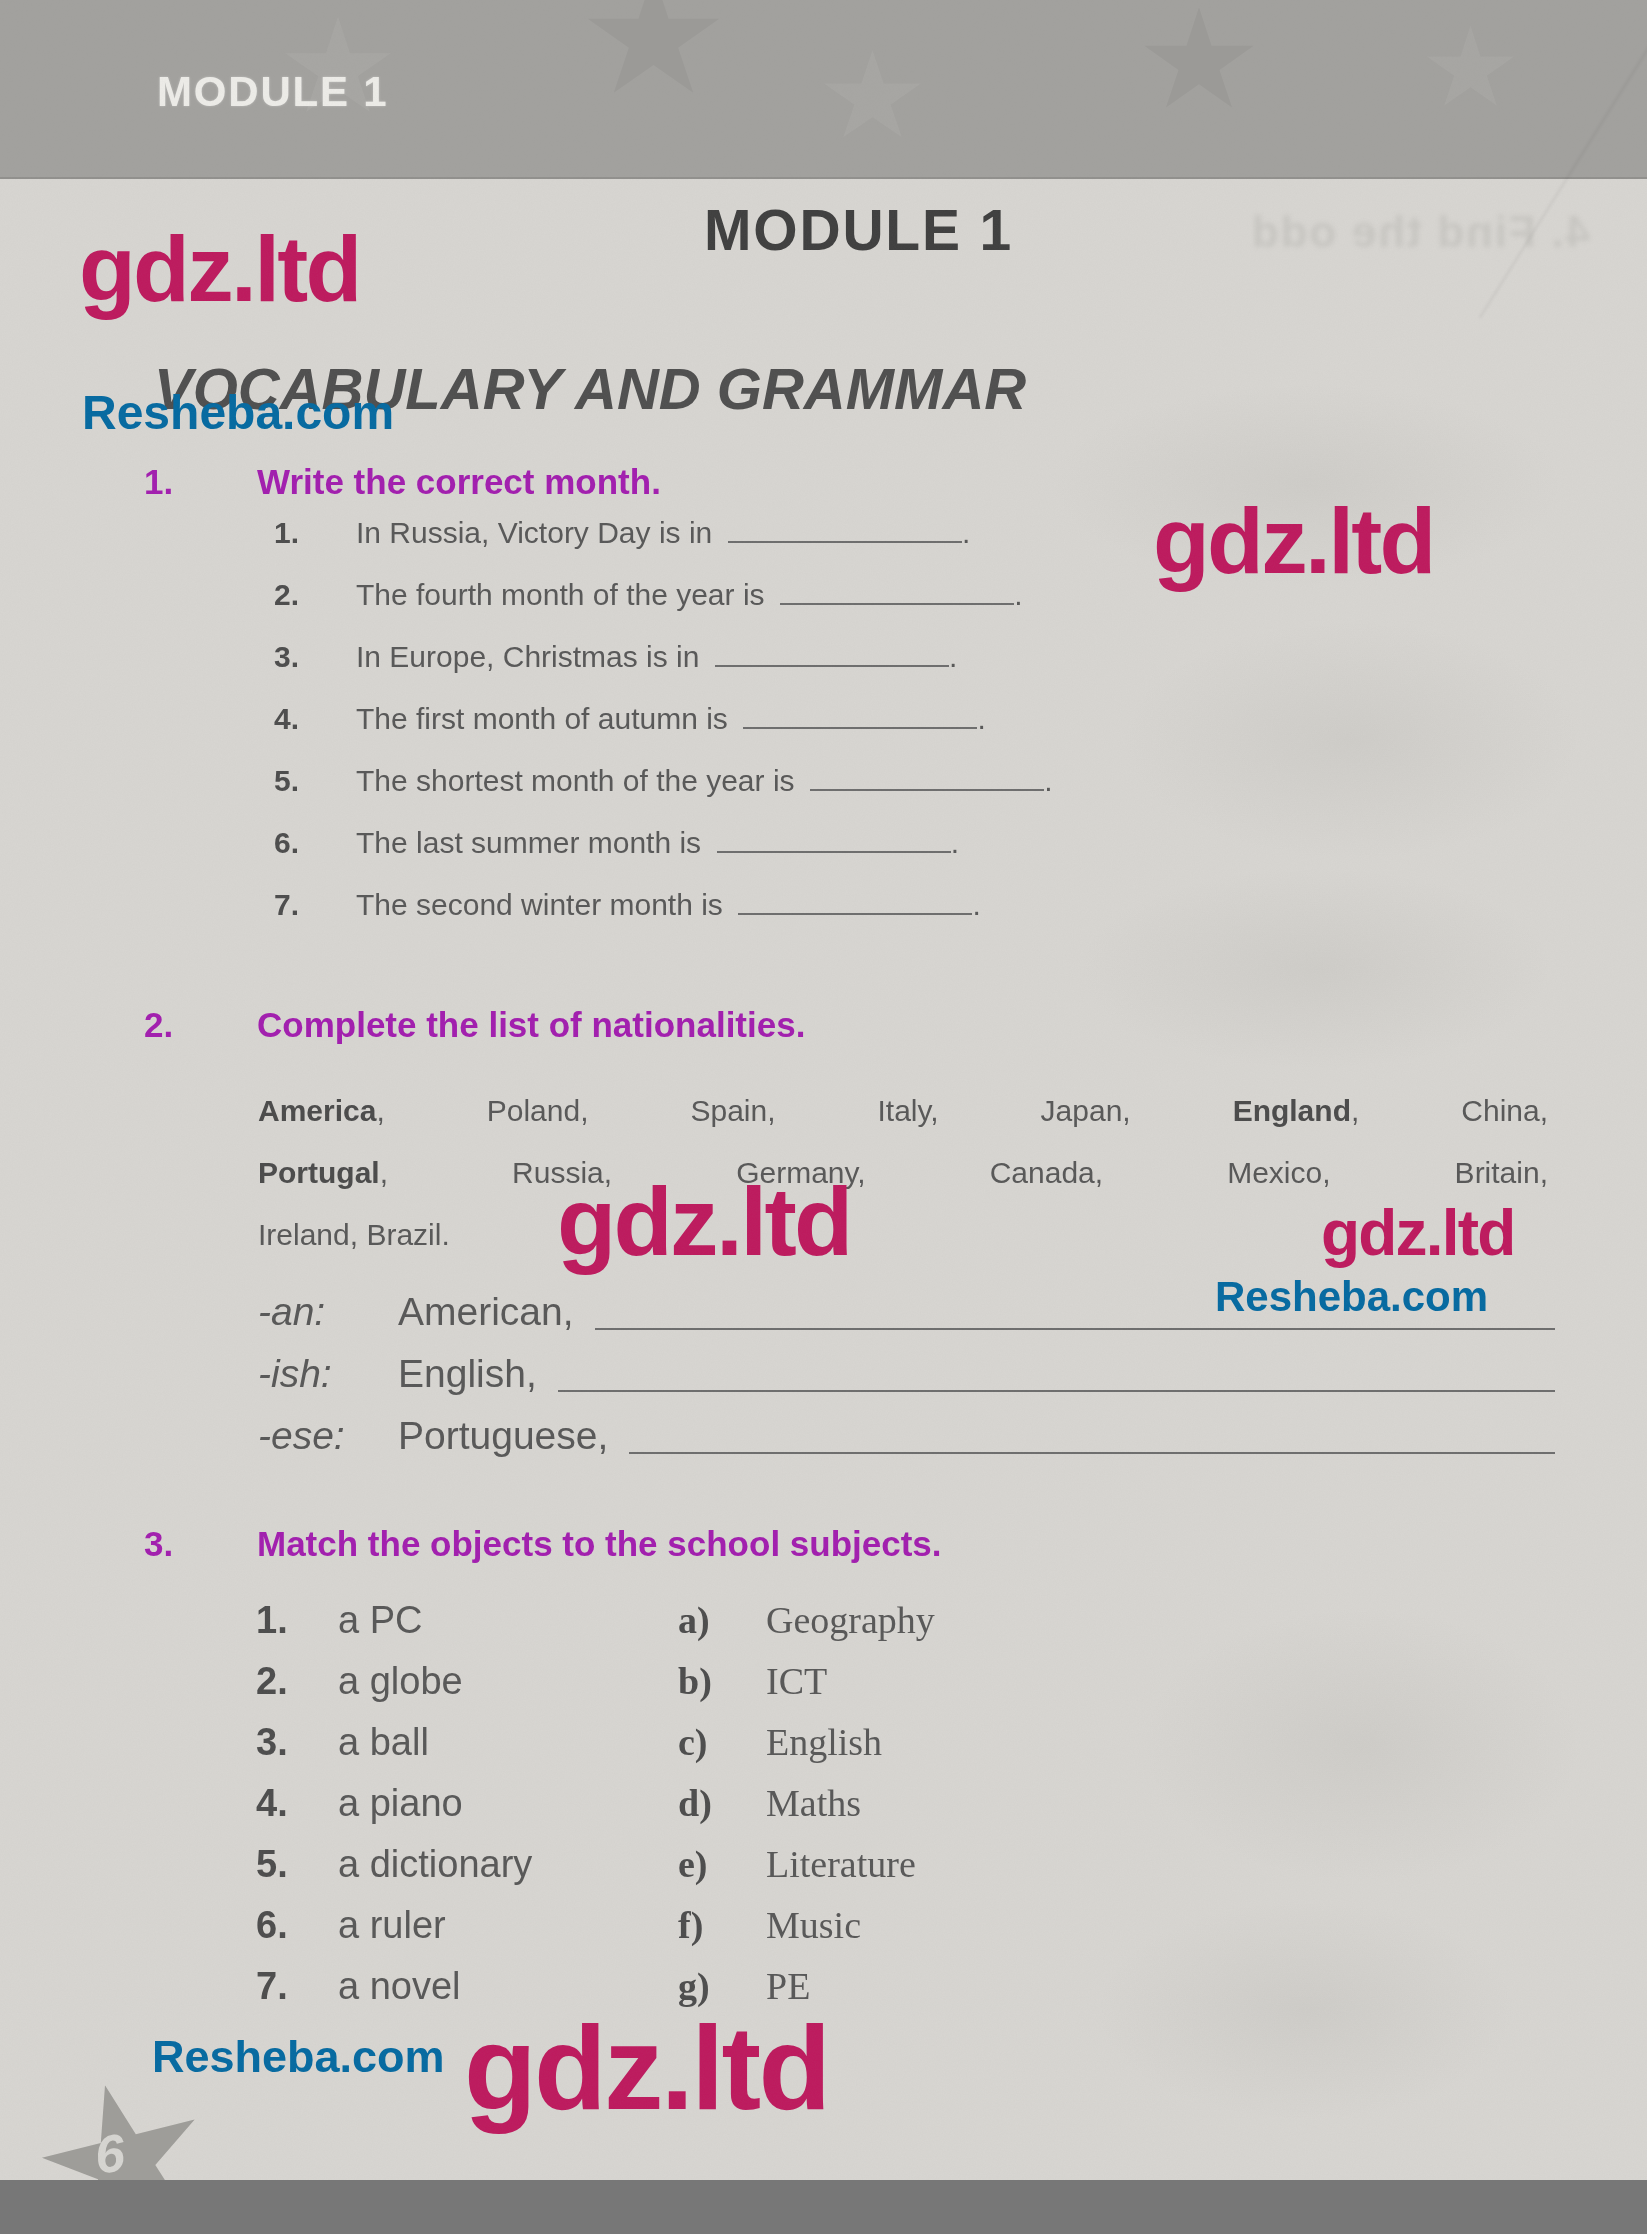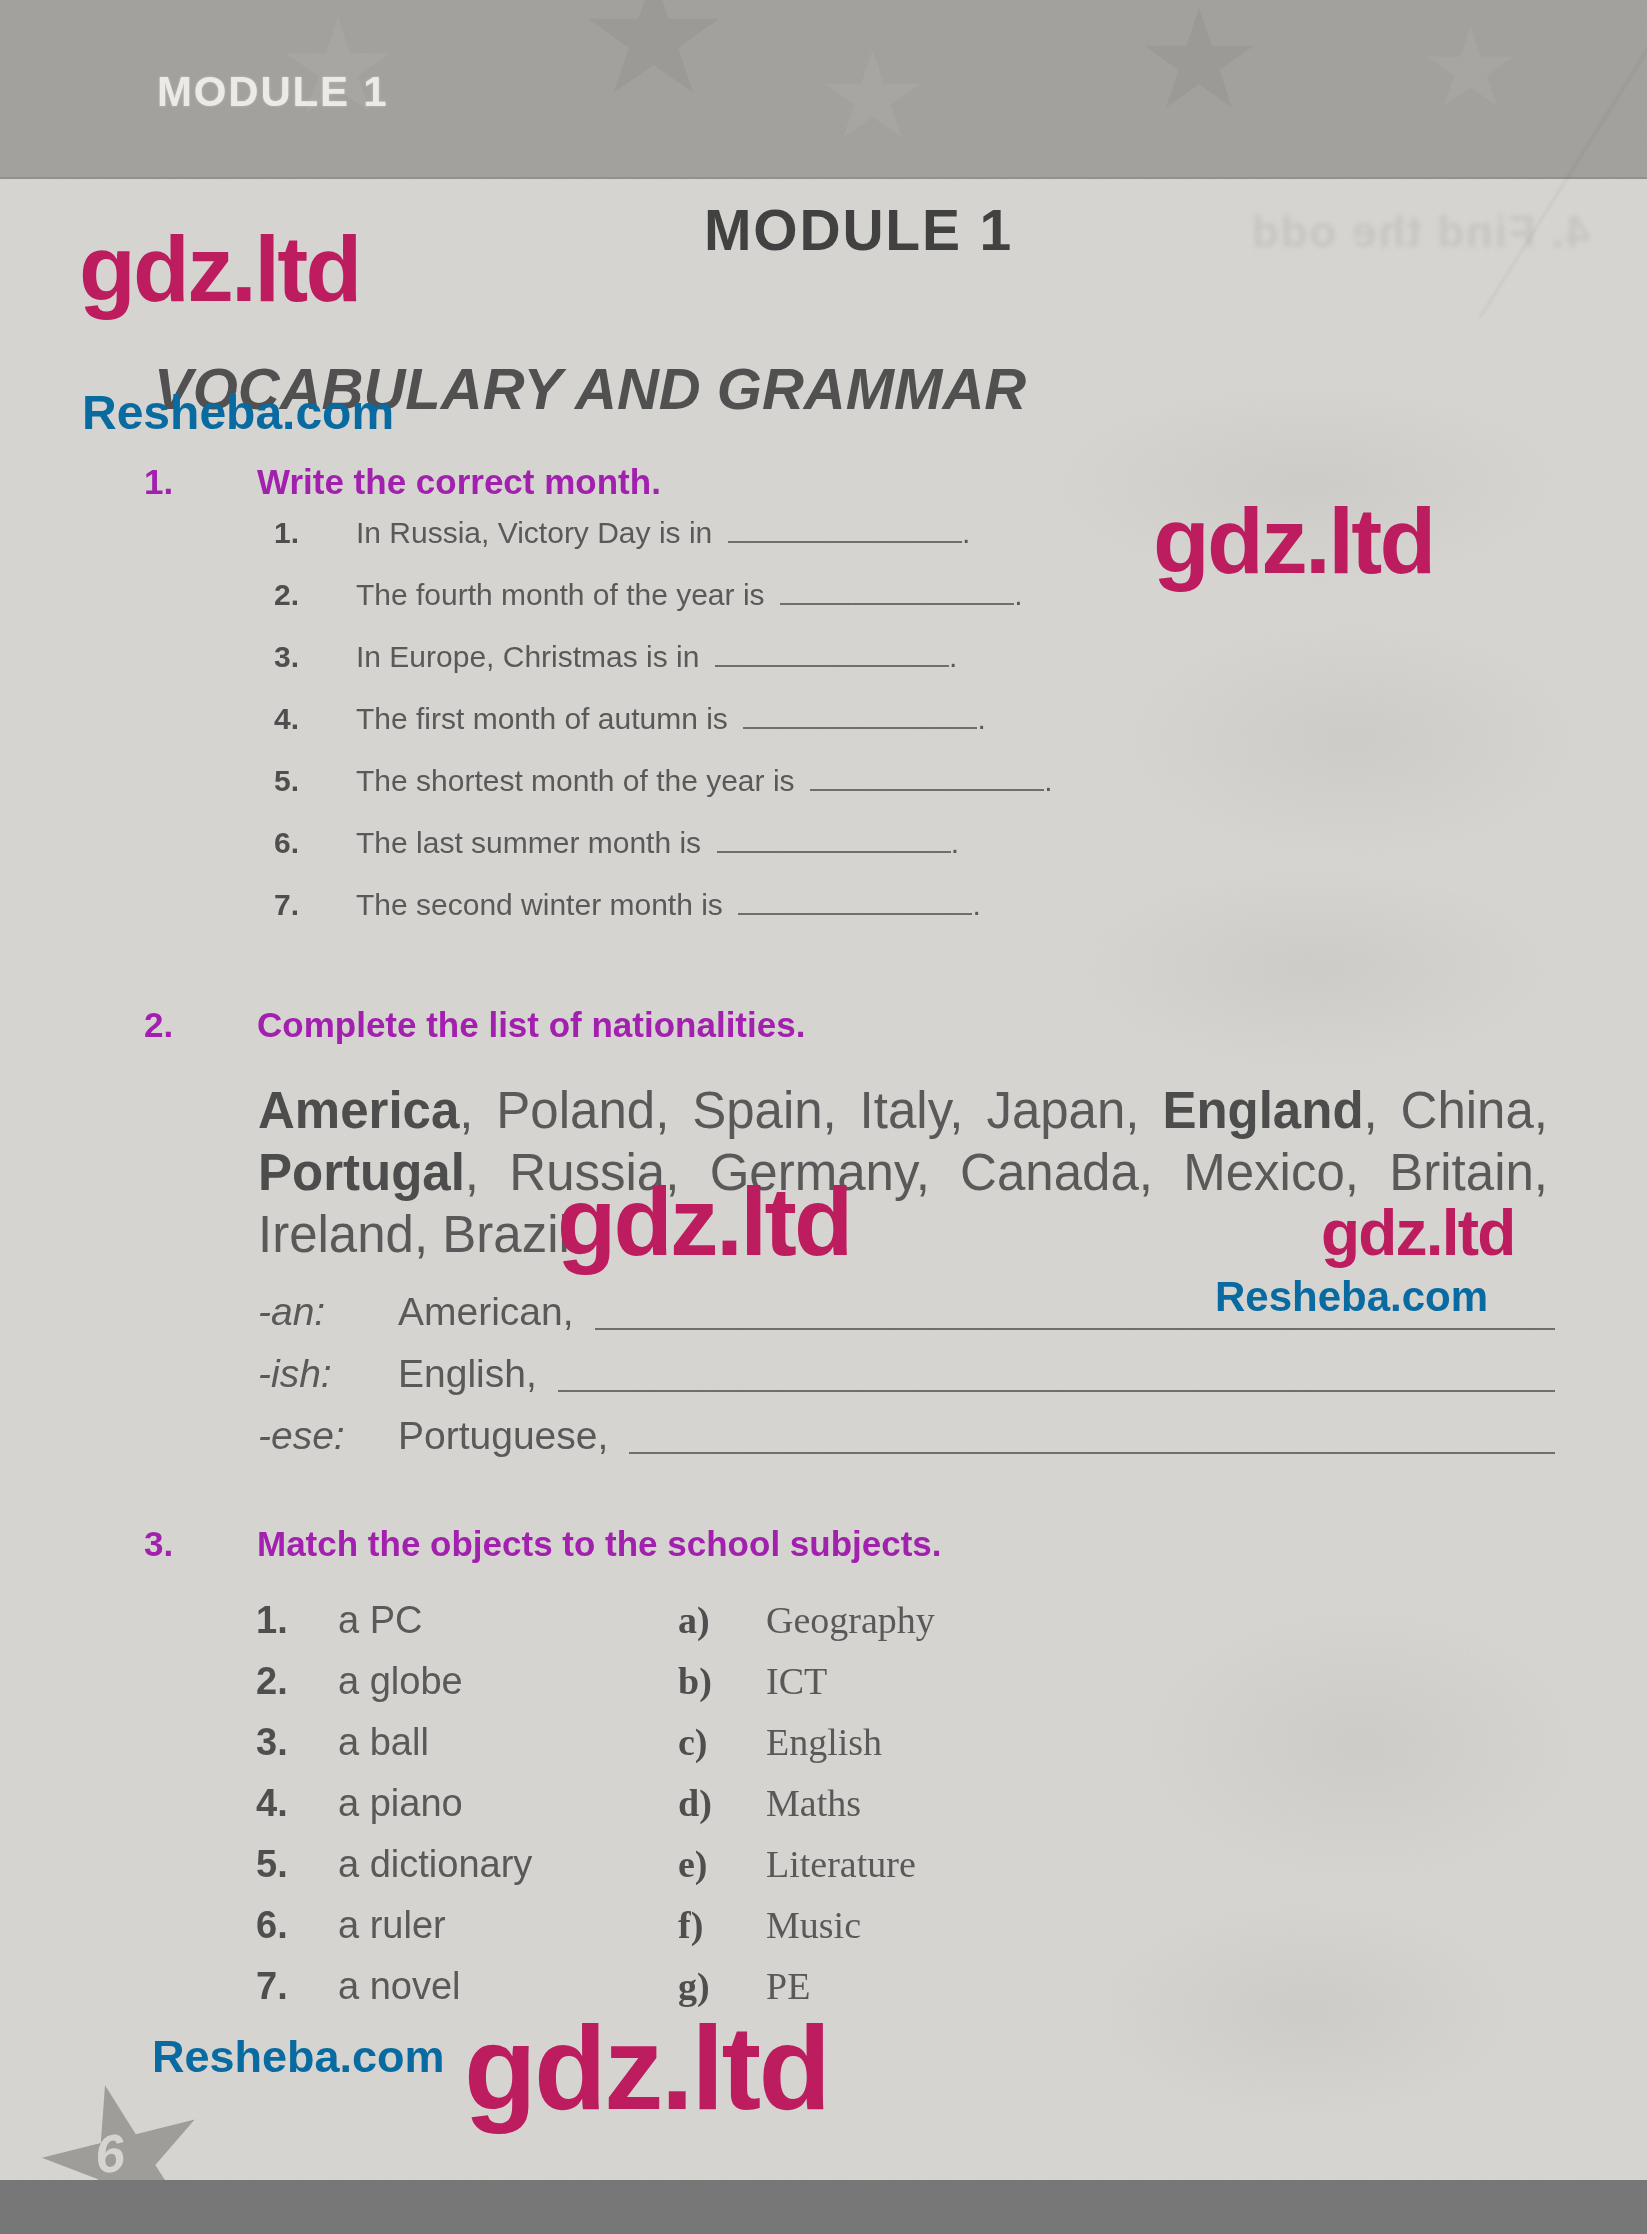--- a/index.html
+++ b/index.html
@@ -24,21 +24,21 @@
   .h-num{display:inline-block;width:113px;}
   .h-ex1{left:144px;top:462px;}
   .h-ex2{left:144px;top:1005px;}
   .h-ex3{left:144px;top:1524px;}
   
   .ex1-items{position:absolute;left:263px;top:502px;font-size:30px;color:#575757;z-index:2;margin-left:11px;}
   .ex1-items .row{height:62px;line-height:62px;white-space:nowrap;}
   .num{display:inline-block;width:82px;font-weight:700;color:#4c4c4c;}
   .blank{display:inline-block;width:234px;height:33px;border-bottom:2.7px solid #6d6d6d;margin-left:7.3px;}
   
-  .ex2-list{position:absolute;left:258px;top:1080px;width:1290px;font-size:51px;color:#575757;z-index:2;}
+  .ex2-list{position:absolute;left:258px;top:1080px;width:1290px;font-size:30px;color:#575757;z-index:2;}
   .wline{height:62px;line-height:62px;text-align:justify;text-align-last:justify;}
   .wline.left{text-align:center;text-align-last:left;}
   .b{font-weight:700;color:#4a4a4a;}
   .suffixes{position:absolute;left:258px;top:1281px;width:1297px;font-size:39px;color:#575757;z-index:2;}
   .suffix-row{display:flex;height:62px;line-height:62px;gap:10px;}
   .suffix-label{font-style:italic;width:130px;flex:none;}
   .suffix-word{flex:none;padding-right:11px;}
   .fill-line{flex:1;border-bottom:2.7px solid #6d6d6d;margin-bottom:12.8px;}
   
   .ex3-col{position:absolute;top:1590px;font-size:38px;color:#575757;z-index:2;}

